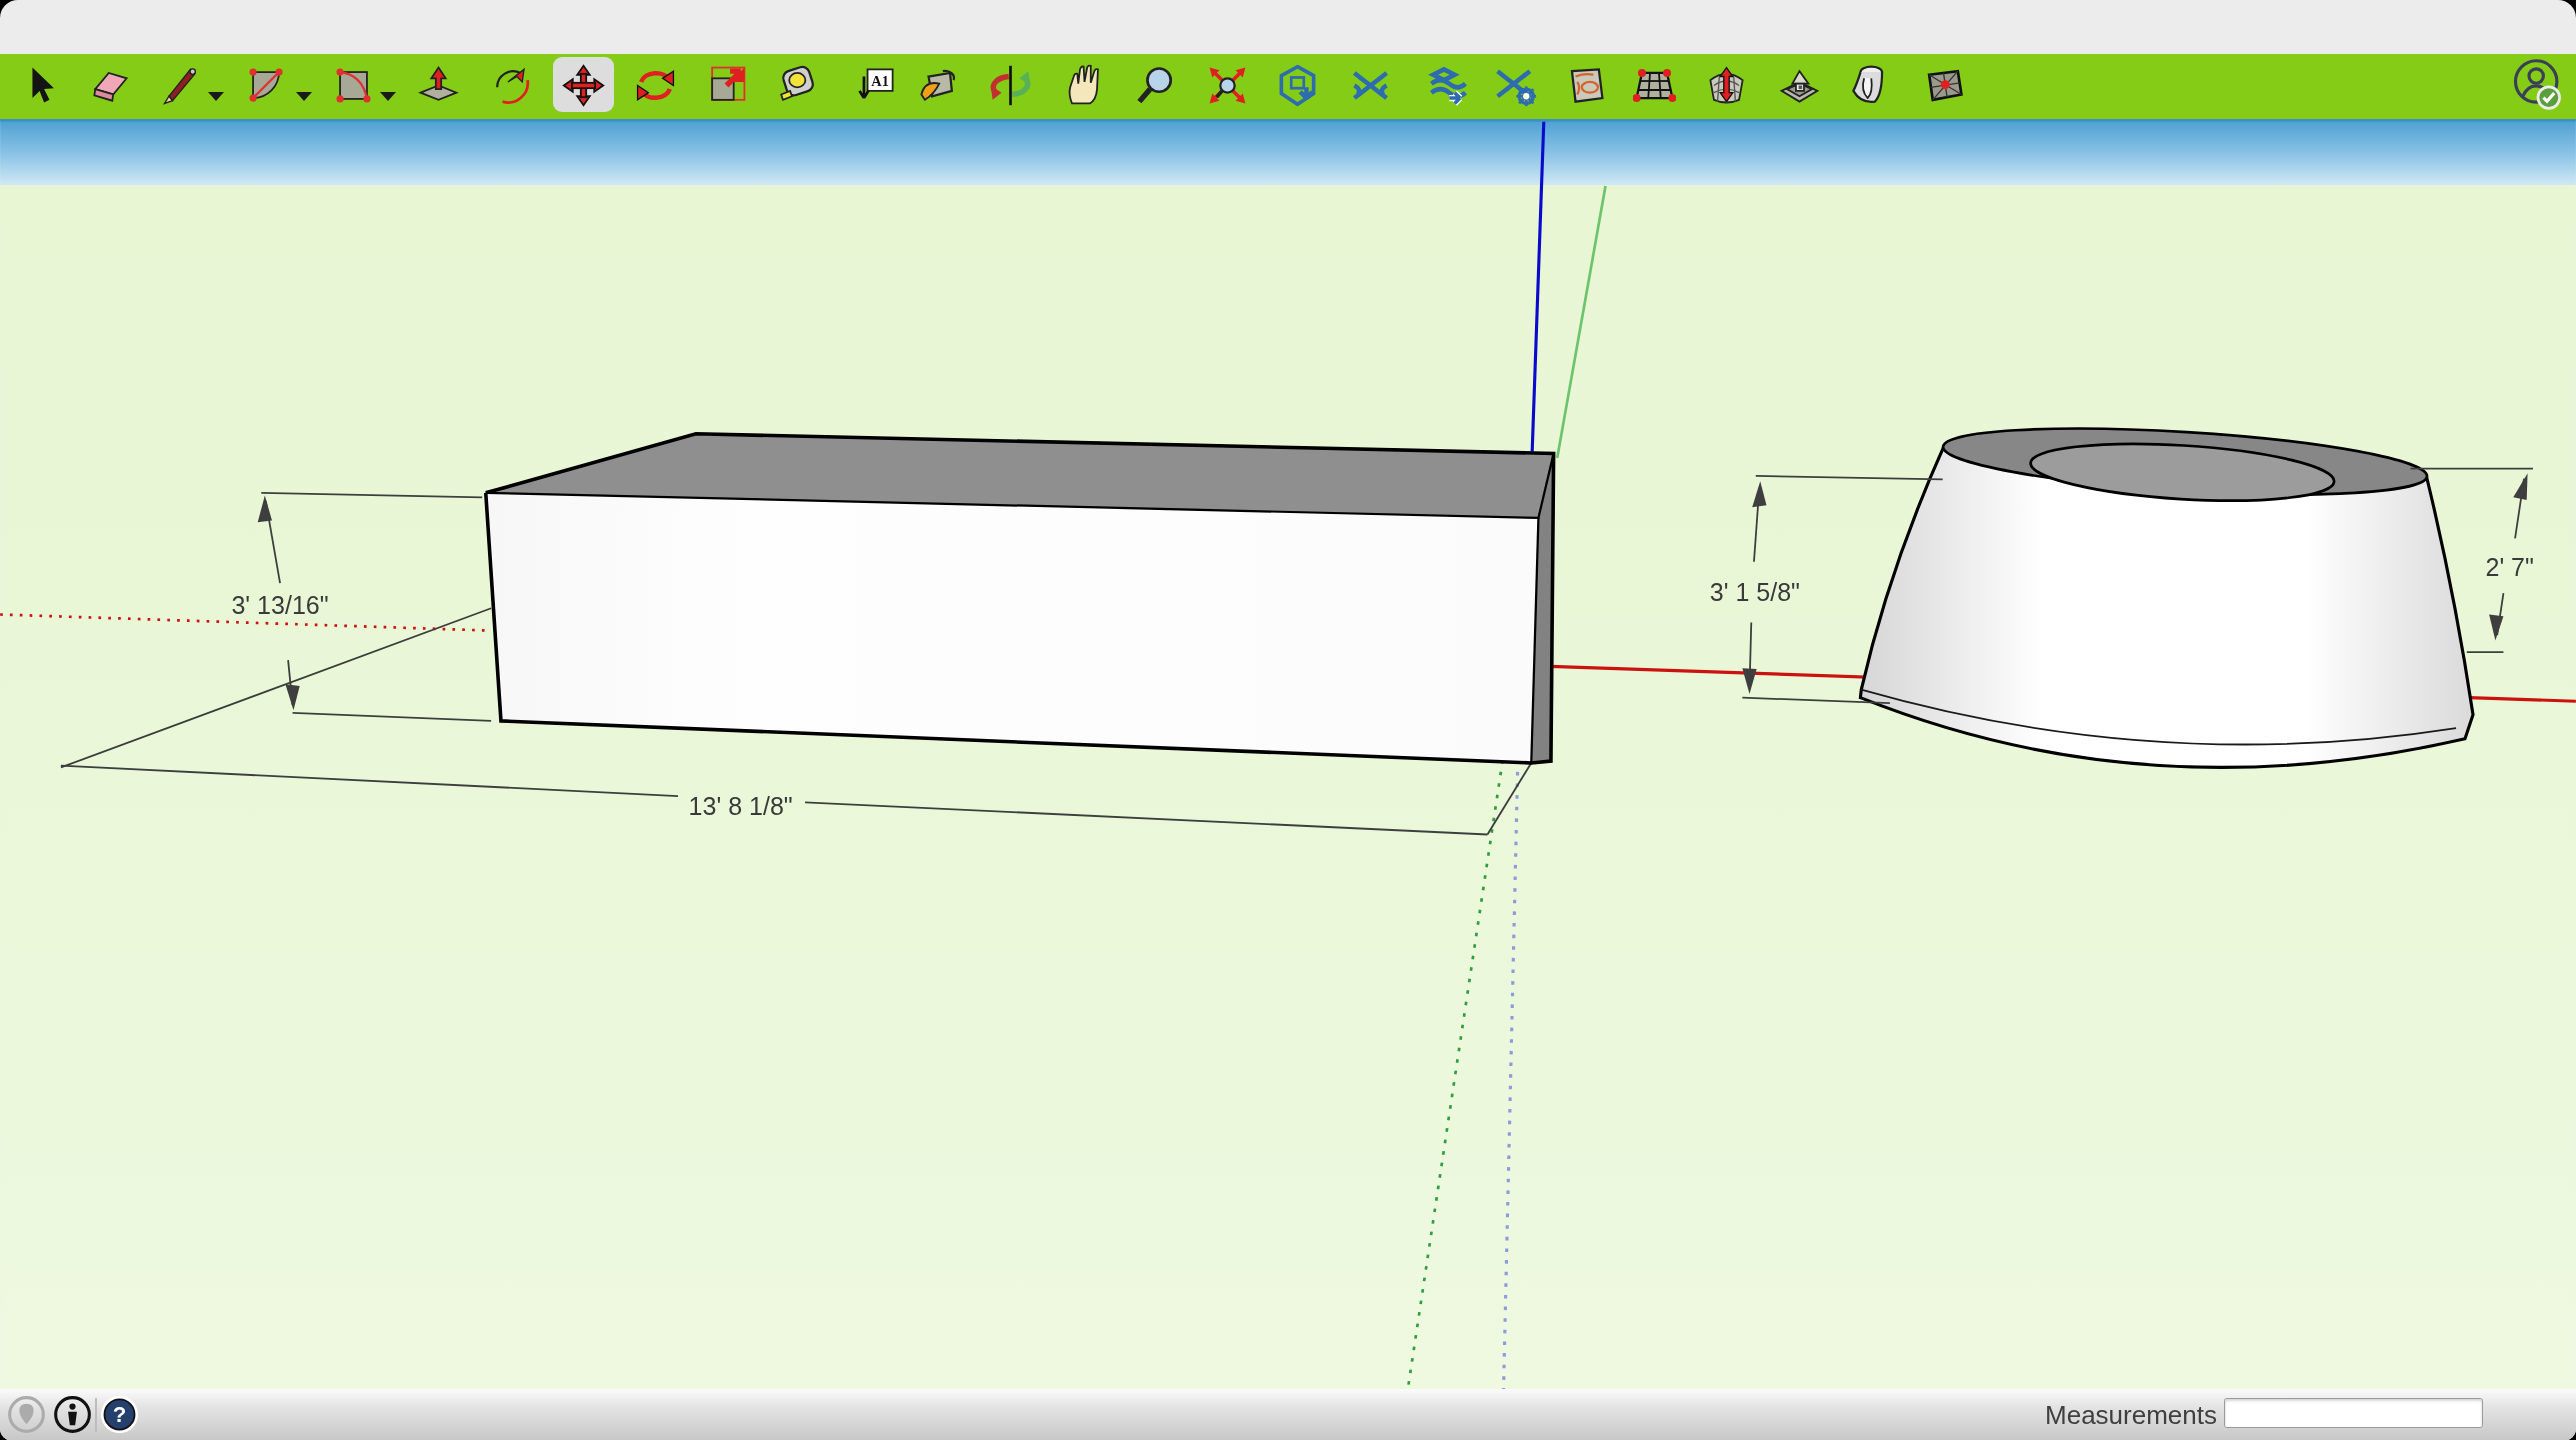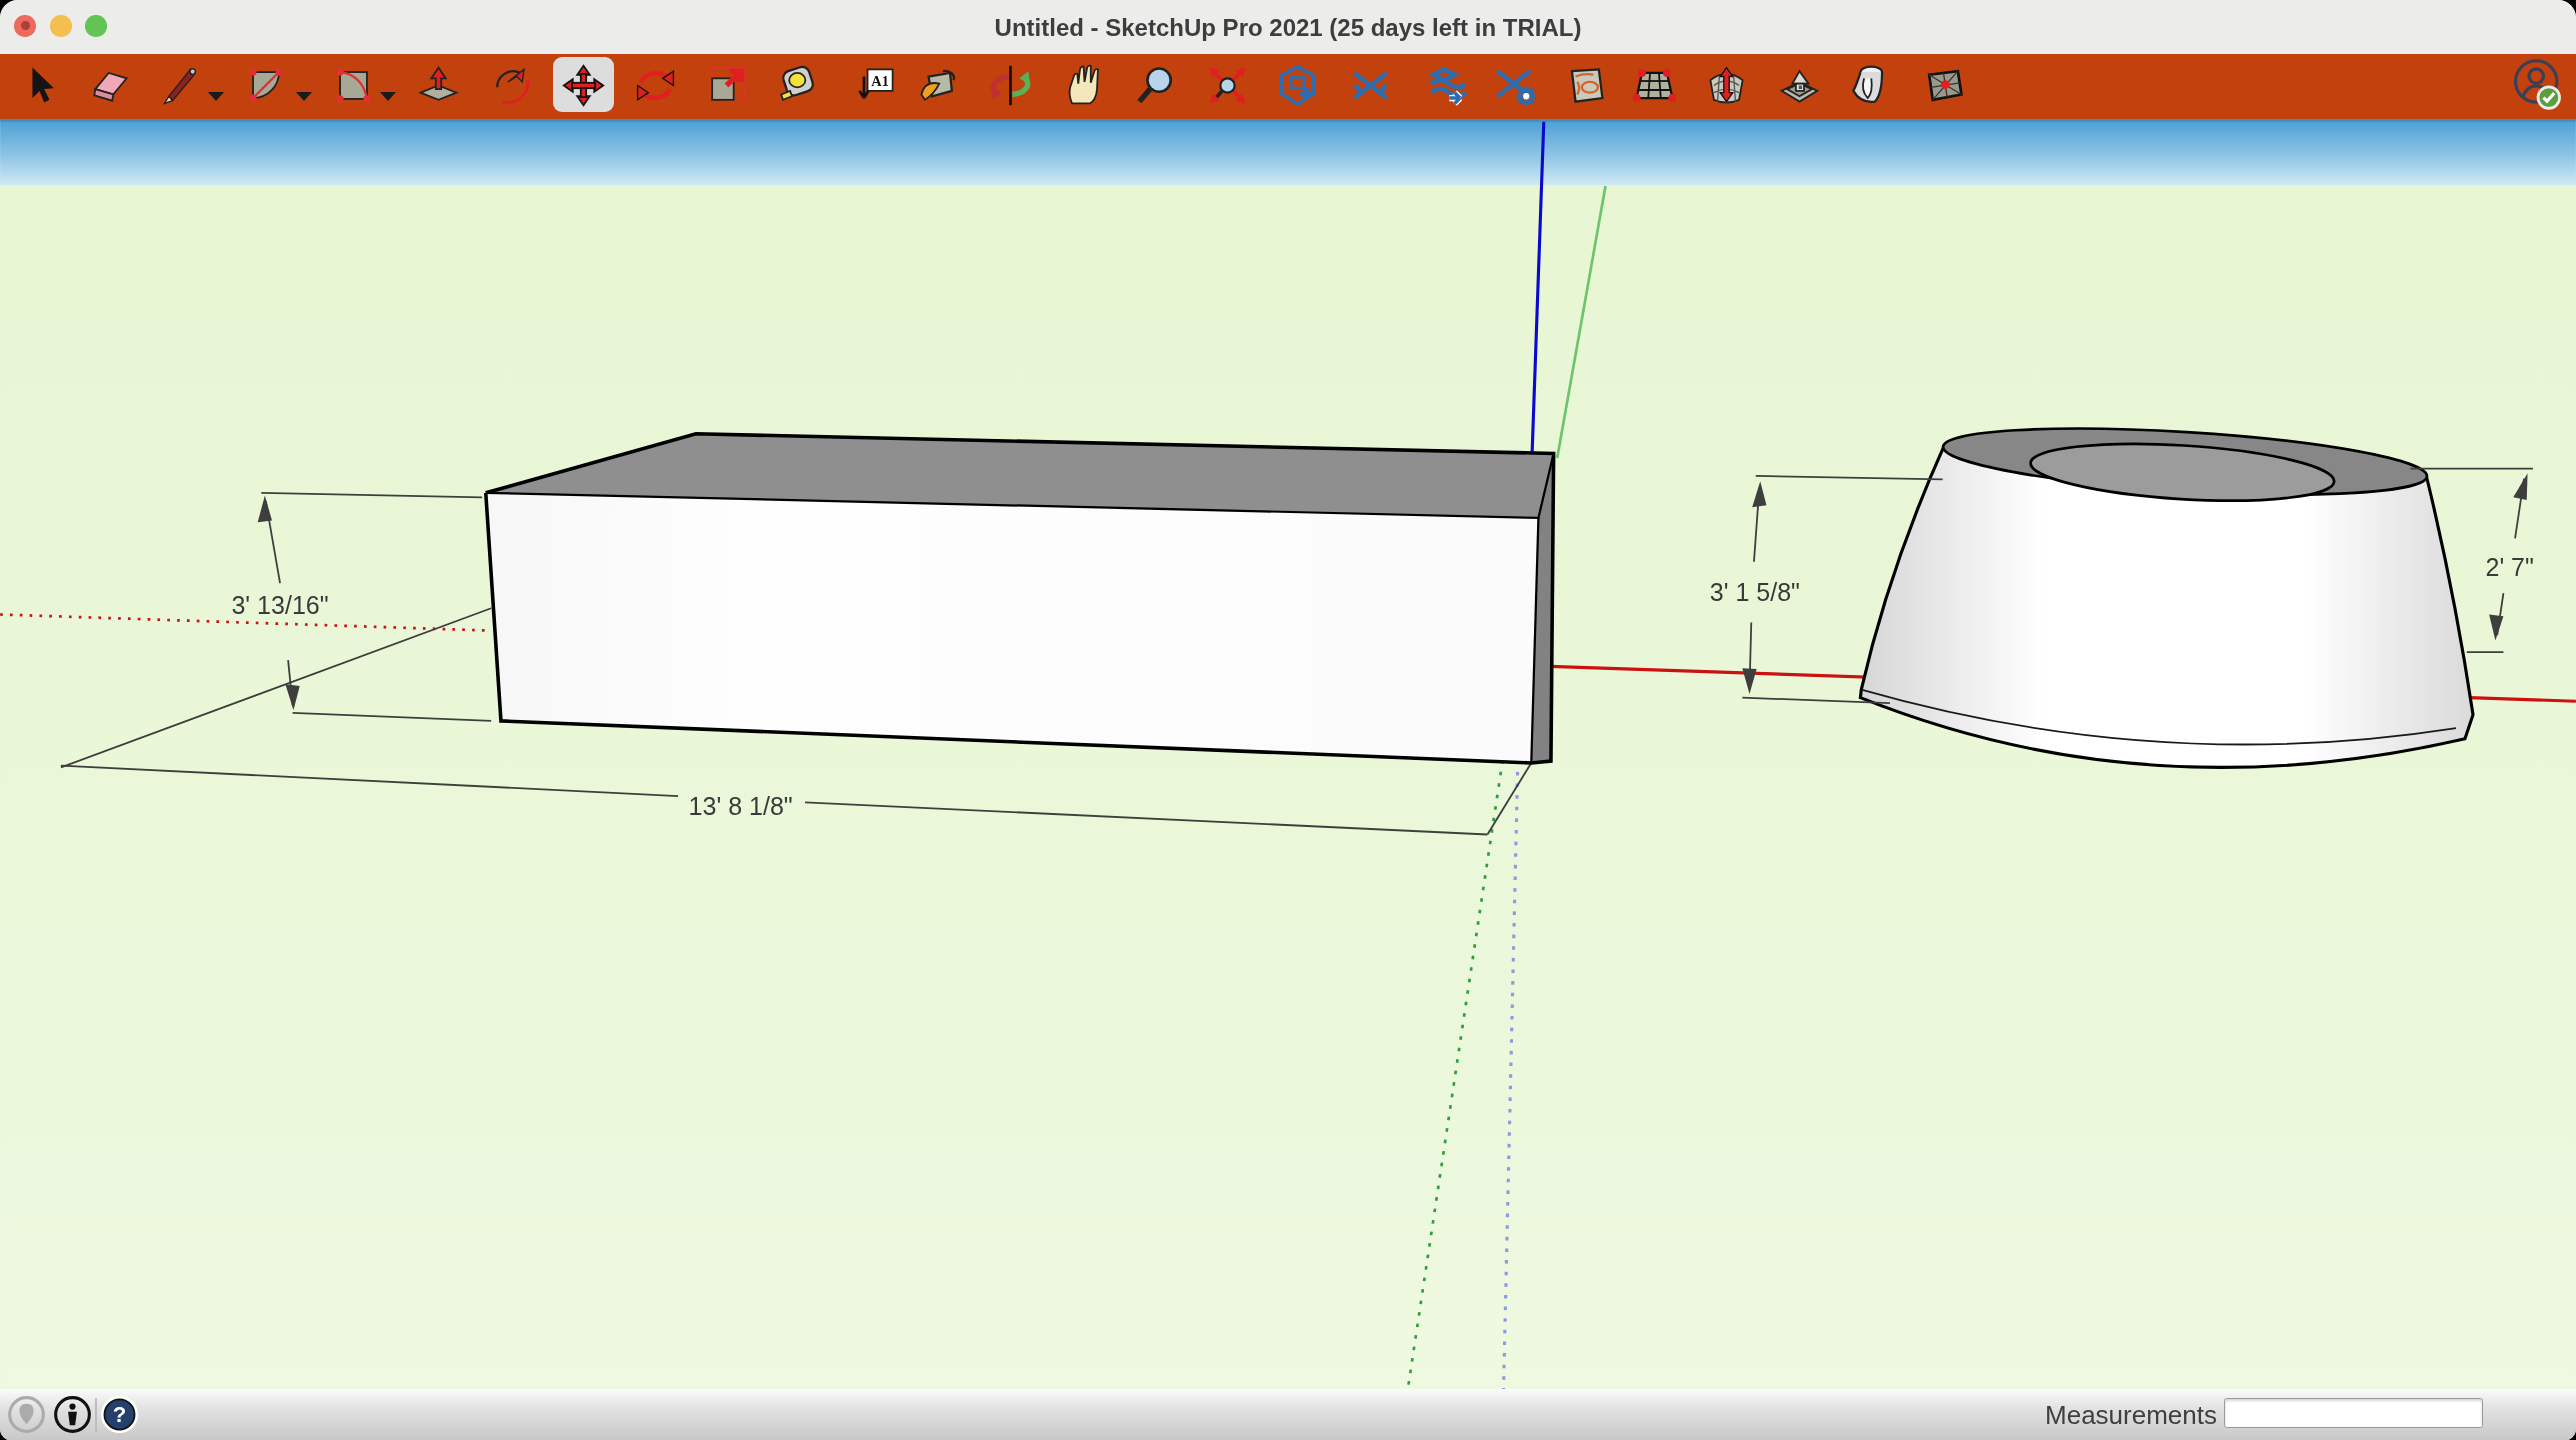--- a/index.html
+++ b/index.html
@@ -7,47 +7,41 @@
   .window{position:relative;width:2576px;height:1441px;background:#ececec;border-radius:18px 18px 12.5px 12.5px;overflow:hidden;}
   
   .titlebar{position:absolute;left:0;top:0;width:100%;height:54px;background:#ececea;}
   .tl{position:absolute;top:15px;width:21.5px;height:21.5px;border-radius:50%;}
   .tl.red{left:14.3px;background:#ed6a5f;}
   .tl.red::after{content:"";position:absolute;left:6.3px;top:6.3px;width:9px;height:9px;border-radius:50%;background:#a84138;}
   .tl.yellow{left:50px;background:#f5bf4f;}
   .tl.green{left:85px;background:#61c454;}
   .title-text{position:absolute;left:0;top:0;width:100%;height:54px;line-height:55px;text-align:center;font-size:24px;font-weight:bold;color:#3d3d3d;}
   
-  .toolbar{position:absolute;left:0;top:54px;width:100%;height:65px;background:#c2410c;border-bottom:1.8px solid #bfbfbf;text-decoration:underline;}
+  .toolbar{position:absolute;left:0;top:54px;width:100%;height:65px;background:#84cc16;border-bottom:1.8px solid #bfbfbf;text-decoration:underline;}
   .tool{position:absolute;top:9.8px;width:43px;height:43px;}
   .tool svg{width:43px;height:43px;display:block;}
   .dd{position:absolute;top:38px;width:0;height:0;border-left:8px solid transparent;border-right:8px solid transparent;border-top:9.8px solid #1a1a1a;}
   .sel-bg{position:absolute;left:553px;top:2.7px;width:61px;height:55px;background:#dddddd;border-radius:9px;}
   .account{position:absolute;top:3.6px;left:2511px;width:54px;height:54px;}
   
   .canvas{position:absolute;left:0;top:119px;width:2576px;height:1270px;}
   
   .statusbar{position:absolute;left:0;top:1389px;width:100%;height:52px;background:linear-gradient(#fbfbfb,#e3e3e3 35%,#c7c7c7);}
   .status-sep{position:absolute;left:95px;top:9px;width:1.8px;height:34px;background:#bdbdbd;}
   .status-msg{position:absolute;left:154px;top:0;height:52px;line-height:52px;font-size:26px;color:#1b1b1b;}
   .meas-label{position:absolute;left:2013px;top:0;width:204px;height:52px;line-height:52px;text-align:right;font-size:26px;color:#3f3f3f;}
   .meas-input{position:absolute;left:2224px;top:9px;width:259px;height:30px;background:#fff;border:0.9px solid #9a9a9a;border-radius:2.7px;box-shadow:inset 0 1.8px 2.7px rgba(0,0,0,.18);font-size:23px;padding:0 7.2px;box-sizing:border-box;}
   .sicon{position:absolute;top:6.3px;width:39px;height:39px;}
 </style>
 </head>
 <body>
 
 <div class="window">
 
-  <div class="titlebar">
-    <div class="tl red"></div>
-    <div class="tl yellow"></div>
-    <div class="tl green"></div>
-    <div class="title-text">Untitled - SketchUp Pro 2021 (25 days left in TRIAL)</div>
-  </div>
 
   <div class="toolbar">
     <div class="sel-bg"></div>
 
     <div class="tool" style="left:19px">
         <svg viewBox="0 0 48 48">
           <path d="M15 4 L15 38 L23 30 L28 43 L34 40 L28 28 L39 27 Z" fill="#141414"></path>
         </svg>
       </div>
     <div class="tool" style="left:89px">

